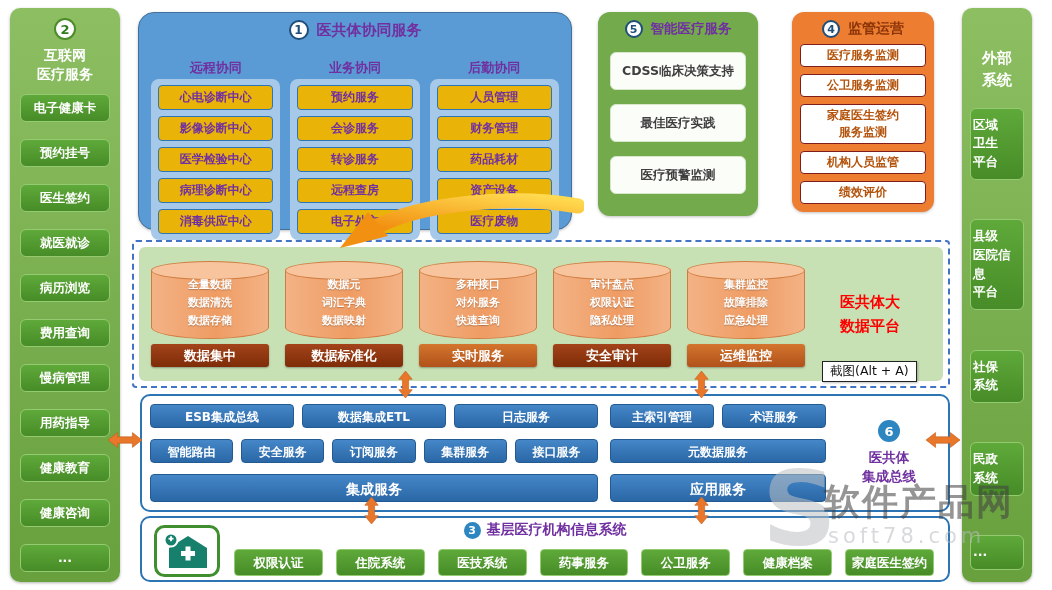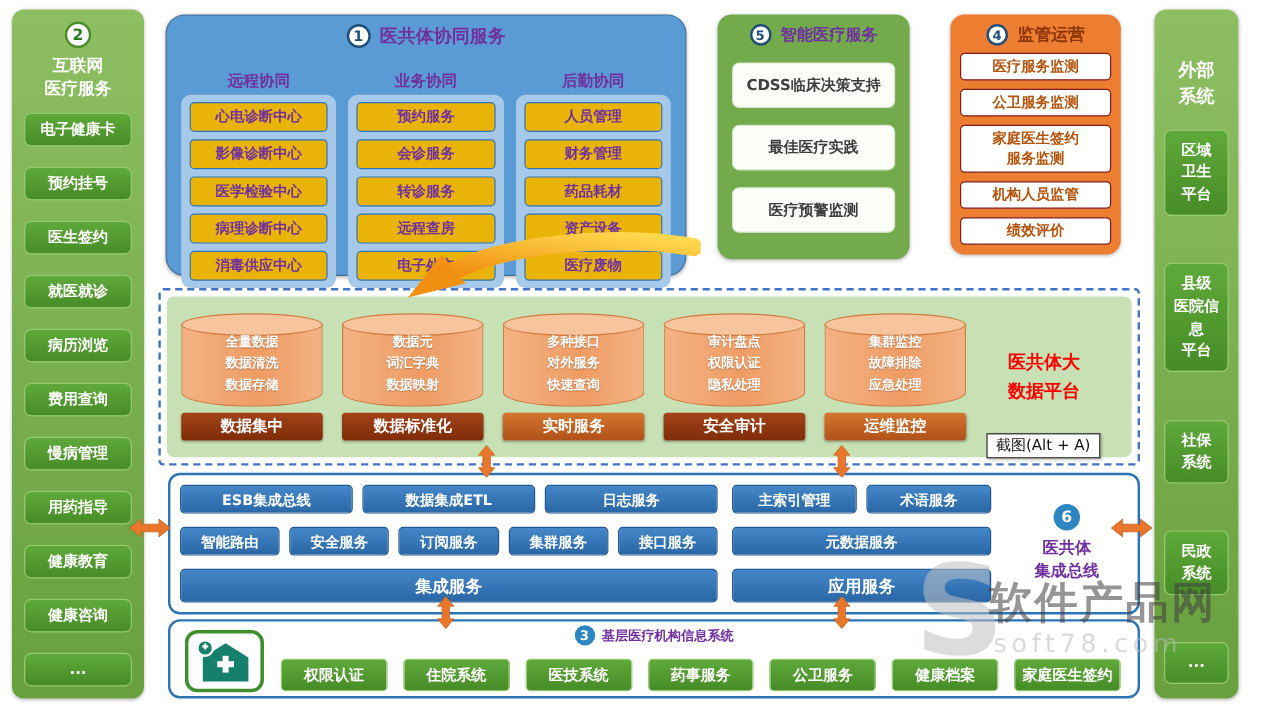--- a/index.html
+++ b/index.html
@@ -19,21 +19,21 @@
     box-shadow:0 1px 3px rgba(0,0,0,.3);box-sizing:border-box;display:flex;flex-direction:column}
   .side.left{left:10px;top:8px;width:110px;height:574px;padding:10px 10px 10px}
   .side.right{left:962px;top:8px;width:70px;height:574px;padding:8px 8px 12px}
   .side-title{color:#fff;font-weight:bold;font-size:14px;text-align:center;margin:6px 0 10px;line-height:1.35}
   .ext-title{color:#fff;font-weight:bold;font-size:15px;text-align:center;margin-top:32px;line-height:1.45}
   .side-list{display:flex;flex-direction:column;justify-content:space-between;flex:1}
   .ext-list{display:flex;flex-direction:column;justify-content:space-between;flex:1;margin-top:16px}
   .side-item{height:26px;line-height:26px;text-align:center;color:#fff;font-size:12.5px;font-weight:600;
     background:linear-gradient(#5fa93a,#478c27);border:1px solid #94ca70;border-radius:6px}
   .ext-item{background:linear-gradient(#5fa93a,#478c27);border:1px solid #94ca70;border-radius:6px;
-    color:#fff;font-size:12.5px;font-weight:bold;text-align:center;padding:7px 2px;line-height:1.5}
+    color:#fff;font-size:12.5px;font-weight:bold;padding:7px 2px;line-height:1.5}
   
   .box1{position:absolute;left:138px;top:12px;width:434px;height:218px;background:#5b9bd5;border:1px solid #41719c;
     border-radius:16px;box-sizing:border-box;padding:7px 12px 8px;box-shadow:0 1px 3px rgba(0,0,0,.25)}
   .box-title-row{display:flex;align-items:center;justify-content:center;gap:8px}
   .title-purple{color:#7030a0;font-weight:bold;font-size:15px}
   .col-headers{display:flex;gap:10px;margin-top:19px}
   .col-header{flex:1;text-align:center;color:#7030a0;font-weight:bold;font-size:13px}
   .cols{display:flex;gap:10px;margin-top:2px}
   .colpanel{flex:1;background:#a7c9e9;border-radius:8px;padding:6px 7px;display:flex;flex-direction:column;gap:6px}
   .citem{height:23px;line-height:22px;background:#eab308;border:1px solid #2e75b6;border-radius:4px;
@@ -79,21 +79,21 @@
   .bus-row{display:flex;gap:8px}
   .bus-btn{flex:1;height:24px;line-height:24px;text-align:center;color:#fff;font-size:12px;font-weight:600;
     background:linear-gradient(#4587c8,#2a67a6);border:1px solid #245a92;border-radius:4px;white-space:nowrap;box-sizing:border-box}
   .bus-btn.big{height:28px;line-height:28px;font-size:14px;font-weight:bold}
   .bus-side{flex:1;display:flex;flex-direction:column;align-items:center;justify-content:center;gap:6px}
   .bus-title{color:#7030a0;font-weight:bold;font-size:13.5px;text-align:center;line-height:1.4}
   
   .bottom{position:absolute;left:140px;top:516px;width:810px;height:66px;background:#fff;border:2px solid #2d74b5;
     border-radius:10px;box-sizing:border-box}
   .bottom-title{position:absolute;left:0;right:0;top:3px;display:flex;align-items:center;justify-content:center;gap:6px}
-  .bottom-title .title-purple{font-size:11px}
+  .bottom-title .title-purple{font-size:14px}
   .hospital{position:absolute;left:12px;top:7px;width:66px;height:52px}
   .sys-list{position:absolute;left:92px;right:14px;top:31px;display:flex;gap:13px}
   .sys-item{flex:1;height:25px;line-height:25px;text-align:center;color:#fff;font-size:12.5px;font-weight:600;
     background:linear-gradient(#5fa93a,#478c27);border:1px solid #94ca70;border-radius:4px;white-space:nowrap}
   
   .harrow{position:absolute;width:34px;height:18px;z-index:4}
   .harrow.left{left:108px;top:431px}
   .harrow.right{left:926px;top:431px}
   .varrow{position:absolute;width:15px;height:27px;z-index:4}
   .v1{left:398px;top:371px}.v2{left:694px;top:371px}.v3{left:364px;top:497px}.v4{left:694px;top:497px}

